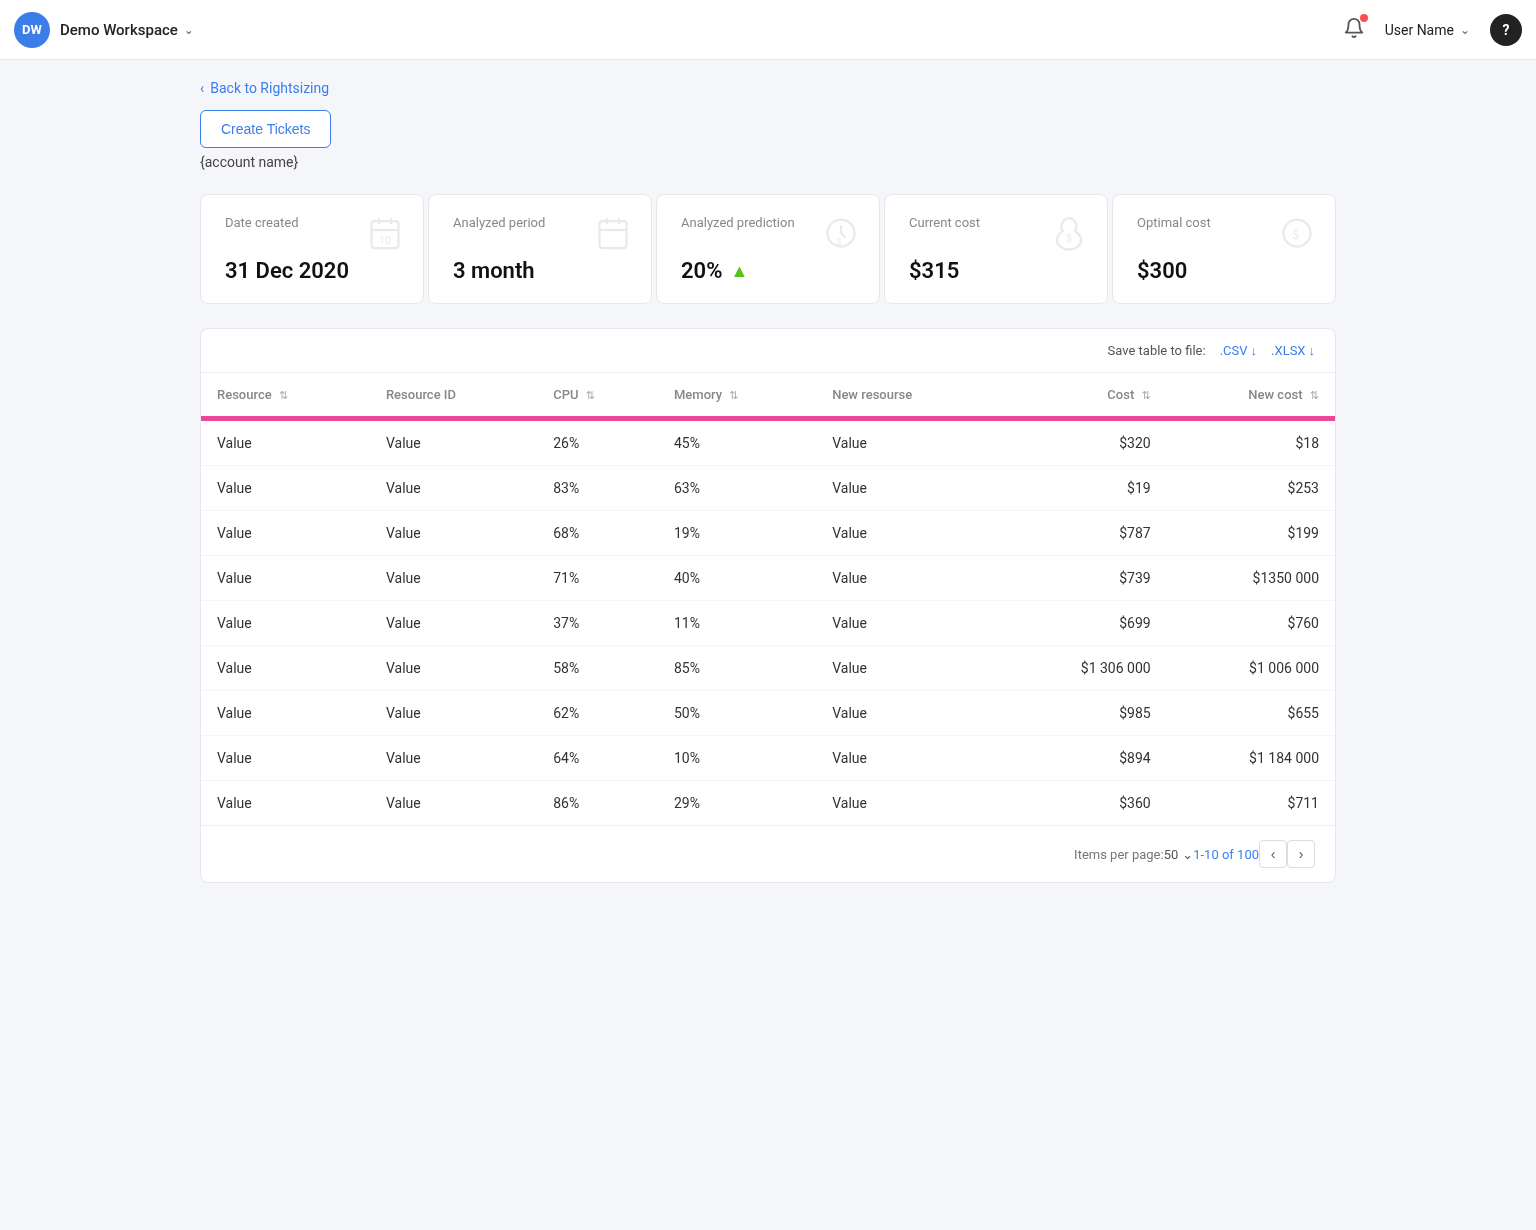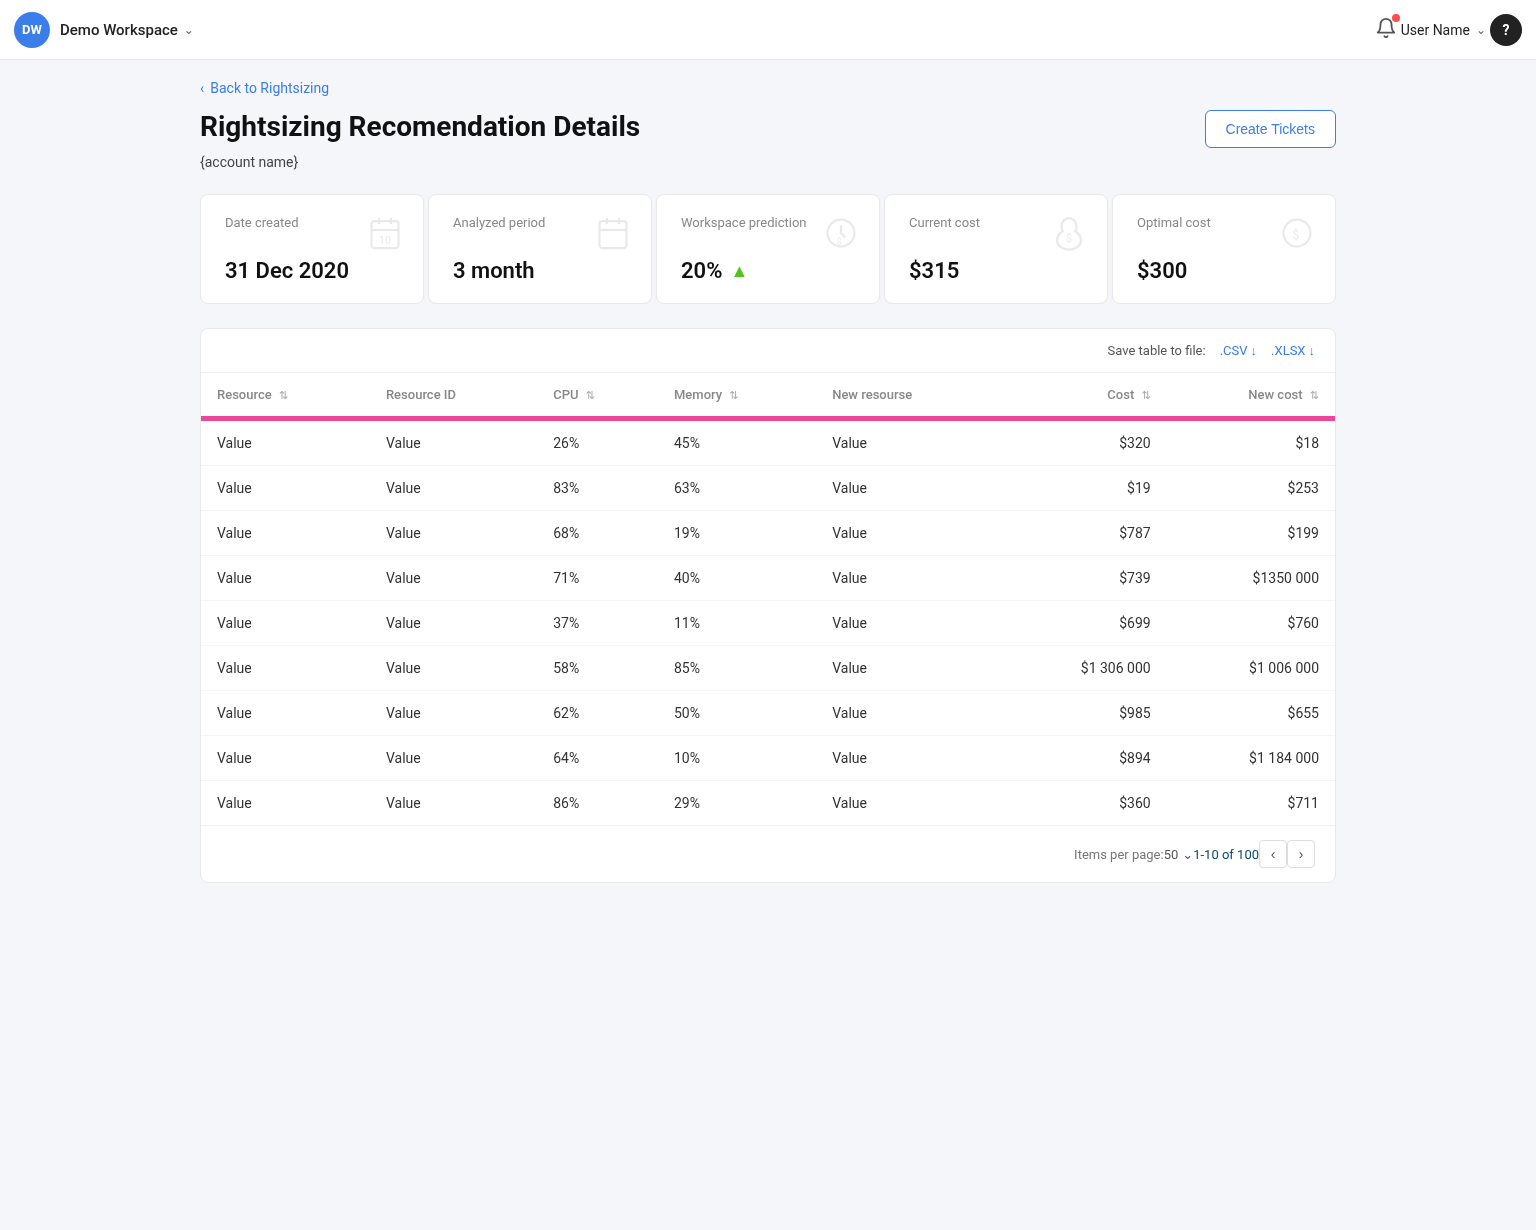--- a/index.html
+++ b/index.html
@@ -3,21 +3,21 @@
   <meta charset="utf-8">
   <style>
     * { box-sizing: border-box; margin: 0; padding: 0; }
     body { font-family: -apple-system, BlinkMacSystemFont, 'Segoe UI', Roboto, sans-serif; background: #f5f6fa; color: #333; font-size: 14px; }
 
     
     .header { background: #fff; border-bottom: 1px solid #e8e8e8; display: flex; align-items: center; justify-content: space-between; padding: 0 14px; height: 60px; }
     .header-left { display: flex; align-items: center; gap: 10px; }
     .avatar { width: 36px; height: 36px; border-radius: 50%; background: #3b7de9; display: flex; align-items: center; justify-content: center; color: #fff; font-weight: 700; font-size: 13px; }
     .workspace-name { font-size: 15px; font-weight: 500; color: #222; display: flex; align-items: center; gap: 6px; cursor: pointer; }
-    .header-right { display: flex; align-items: center; gap: 4px; }
+    .header-right { display: flex; align-items: center; gap: 20px; }
     .bell-icon { position: relative; cursor: pointer; }
     .bell-badge { position: absolute; top: -3px; right: -3px; width: 8px; height: 8px; background: #ff4d4f; border-radius: 50%; }
     .user-name { display: flex; align-items: center; gap: 6px; cursor: pointer; font-size: 14px; color: #222; }
     .help-icon { width: 32px; height: 32px; border-radius: 50%; background: #222; display: flex; align-items: center; justify-content: center; color: #fff; font-weight: 700; font-size: 14px; cursor: pointer; }
 
     
     .main { padding: 20px 32px 32px; max-width: 1200px; margin: 0 auto; }
 
     .back-link { display: flex; align-items: center; gap: 6px; color: #3b7de9; font-size: 14px; cursor: pointer; margin-bottom: 14px; text-decoration: none; }
 
@@ -47,21 +47,21 @@
     tbody tr:last-child { border-bottom: none; }
     tbody td { padding: 14px 16px; font-size: 14px; color: #333; }
     tbody td.right { text-align: right; }
 
     .sort-icon { font-size: 11px; color: #aaa; margin-left: 4px; }
 
     
     .pagination { display: flex; justify-content: flex-end; align-items: center; padding: 14px 20px; gap: 0; font-size: 13px; color: #555; border-top: 1px solid #f0f0f0; }
     .pagination-label { color: #777; }
     .items-per-page { display: flex; align-items: center; gap: 4px; cursor: pointer; }
-    .page-info { color: #0c4a6e; }
+    .page-info { color: #3b82f6; }
     .page-btn { width: 28px; height: 28px; border: 1px solid #ddd; border-radius: 4px; display: flex; align-items: center; justify-content: center; cursor: pointer; background: #fff; font-size: 14px; color: #555; }
 
     .chevron { font-size: 12px; color: #666; }
   </style>
 </head>
 <body>
 
 <div class="header">
   <div class="header-left">
     <div class="avatar">DW</div>
@@ -87,21 +87,20 @@
 </div>
 
 <div class="main">
 
   <a class="back-link">
     <span>‹</span>
     <span>Back to Rightsizing</span>
   </a>
 
   <div class="page-header">
-    <h1 class="page-title">Rightsizing Recomendation Details</h1>
     <button class="create-tickets-btn">Create Tickets</button>
   </div>
 
   <div class="account-name">{account name}</div>
 
   <div class="stats-row">
 
     <div class="stat-card">
       <div class="stat-label">Date created</div>
       <div class="stat-value">
@@ -127,21 +126,21 @@
         <svg width="36" height="36" viewBox="0 0 24 24" fill="none" stroke="#aaa" stroke-width="1.5">
           <rect x="3" y="4" width="18" height="18" rx="2"></rect>
             <line x1="16" y1="2" x2="16" y2="6"></line>
             <line x1="8" y1="2" x2="8" y2="6"></line>
             <line x1="3" y1="10" x2="21" y2="10"></line>
         </svg>
       </span>
     </div>
 
     <div class="stat-card">
-      <div class="stat-label">Workspace prediction</div>
+      <div class="stat-label">Analyzed prediction</div>
       <div class="stat-value">
         <span>20%</span>
         <span class="stat-up">▲</span>
       </div>
       <span class="stat-icon">
         <svg width="36" height="36" viewBox="0 0 24 24" fill="none" stroke="#aaa" stroke-width="1.5">
           <circle cx="12" cy="12" r="9"></circle>
             <polyline points="12 7 12 12 15 15"></polyline>
           <text x="9" y="20" fill="#aaa" font-size="6" stroke="none">$</text>
         </svg>

